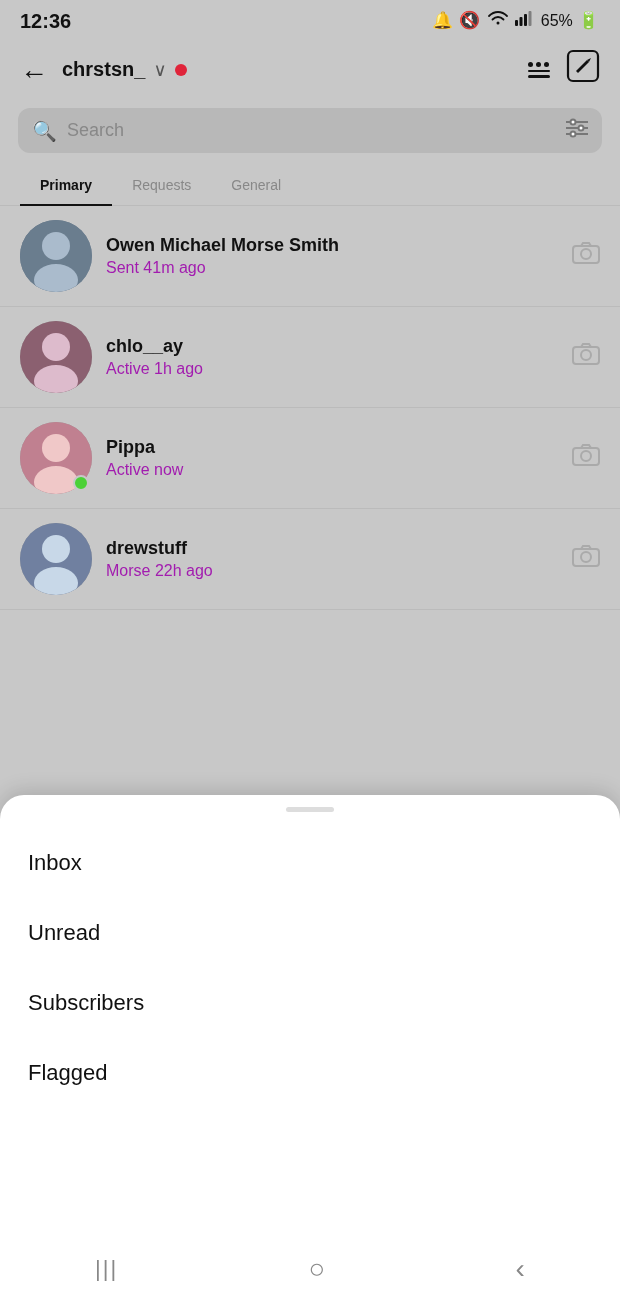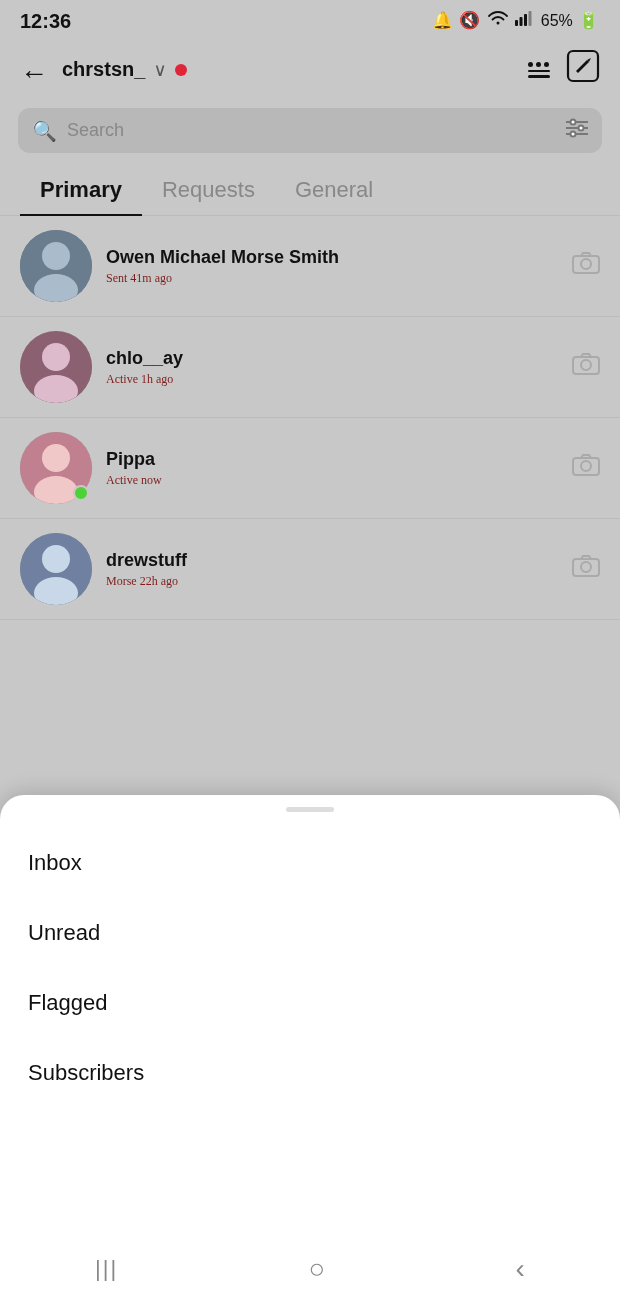--- a/index.html
+++ b/index.html
@@ -138,21 +138,21 @@
 
     
     .tabs {
       display: flex;
       background: #c8c8c8;
       padding: 0 20px;
       border-bottom: 1px solid #bbb;
     }
     .tab {
       padding: 10px 20px 12px;
-      font-size: 22px;
+      font-size: 14px;
       color: #888;
       cursor: pointer;
       position: relative;
     }
     .tab.active {
       font-weight: 700;
       color: #111;
     }
     .tab.active::after {
       content: '';
@@ -204,23 +204,22 @@
     .convo-info {
       flex: 1;
     }
     .convo-name {
       font-size: 18px;
       font-weight: 600;
       color: #111;
       margin-bottom: 3px;
     }
     .convo-status {
-      font-size: 12px;
-      color: #7f1d1d;
-      font-family: Liberation Serif, serif;
+      font-size: 16px;
+      color: #a21caf;
     }
     .camera-icon {
       color: #999;
       font-size: 24px;
     }
 
     
     .bottom-sheet {
       position: absolute;
       bottom: 0;
@@ -456,24 +455,24 @@
 <div class="bottom-sheet" style="height: 514px;">
   <div class="sheet-handle"></div>
 
   <div class="sheet-item">
     <span>Inbox</span>
   </div>
   <div class="sheet-item">
     <span>Unread</span>
   </div>
   <div class="sheet-item">
+    <span>Subscribers</span>
+  </div>
+  <div class="sheet-item">
     <span>Flagged</span>
-  </div>
-  <div class="sheet-item">
-    <span>Subscribers</span>
   </div>
 
   <div class="nav-bar">
     <span class="nav-icon" style="font-size:22px; letter-spacing:2px; color:#888;">|||</span>
     <span class="nav-icon" style="font-size:28px; color:#888;">○</span>
     <span class="nav-icon" style="font-size:28px; color:#888;">‹</span>
   </div>
 </div>
 
 </body></html>

